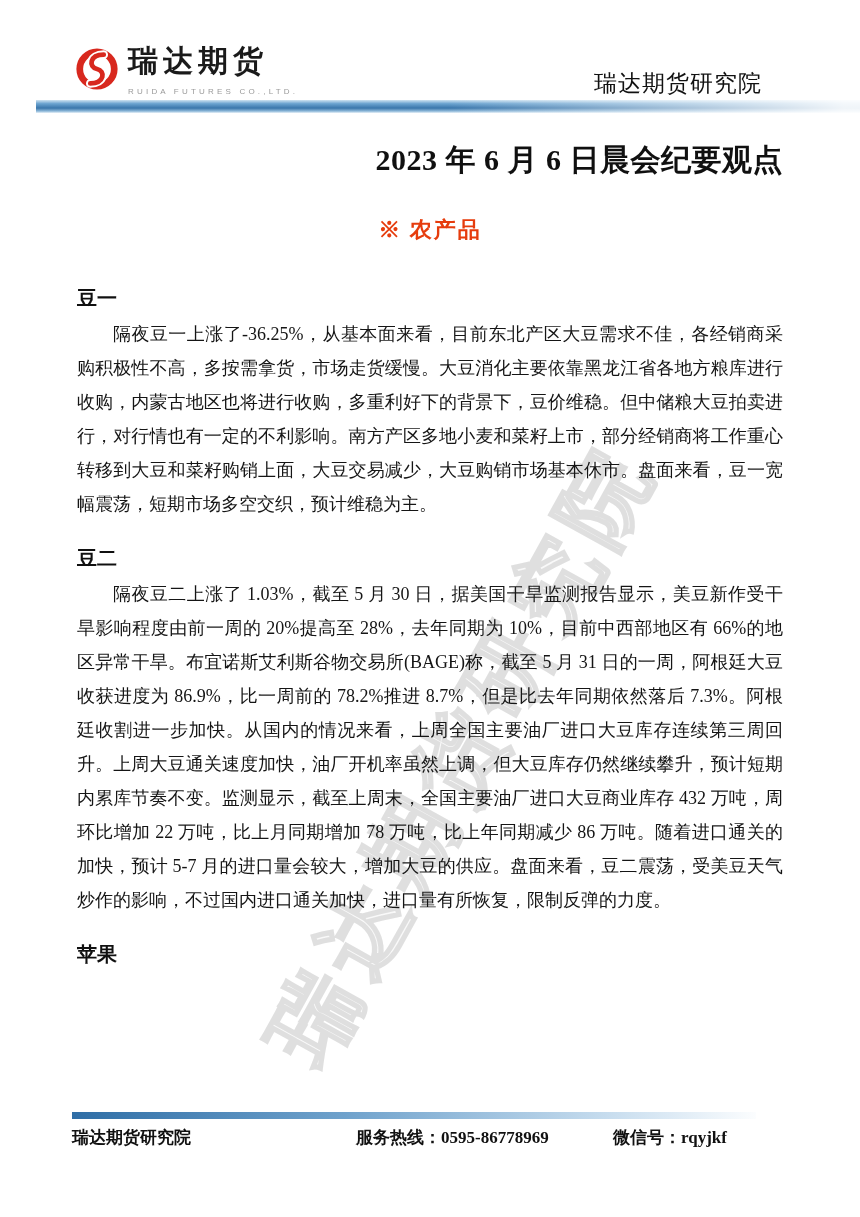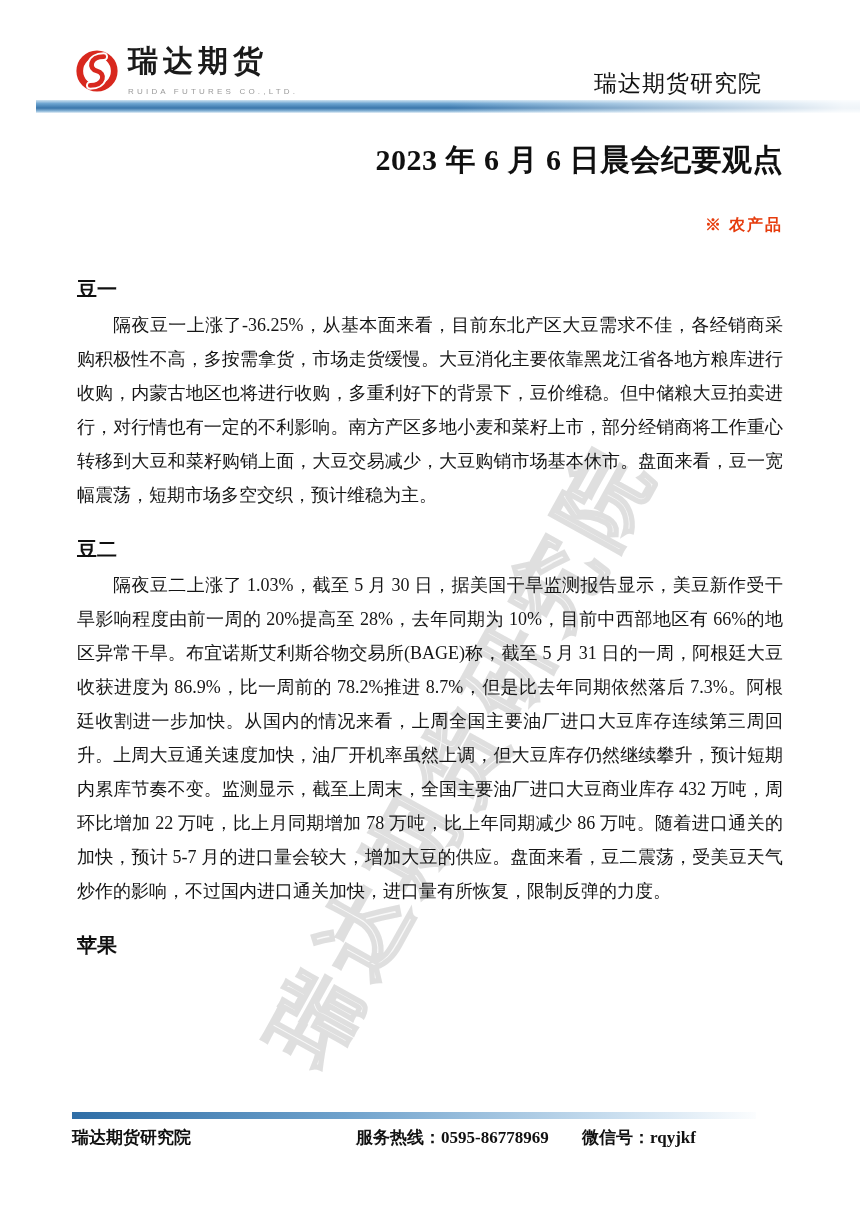--- a/index.html
+++ b/index.html
@@ -6,21 +6,21 @@
   .page {
     position:relative;
     width:860px; height:1217px;
     background:#ffffff;
     overflow:hidden;
     font-family:"Liberation Serif","DejaVu Serif",serif;
     color:#151515;
   }
 
   
-  .logo { position:absolute; left:74px; top:46px; display:flex; align-items:center; }
+  .logo { position:absolute; left:74px; top:46px; display:flex; align-items:flex-start; }
   .logo-mark { width:46px; height:46px; flex:0 0 auto; }
   .logo-text { margin-left:8px; }
   .logo-cn {
     font-family:"Liberation Sans","DejaVu Sans",sans-serif;
     font-size:30px; font-weight:bold; color:#1a1a1a; letter-spacing:5px; line-height:30px;
   }
   .logo-en {
     font-family:Liberation Sans, sans-serif;
     font-size:8px; color:#9a9a9a; letter-spacing:3.2px; margin-top:11px;
   }
@@ -50,22 +50,22 @@
     pointer-events:none;
   }
 
   
   .content { position:absolute; left:77px; width:706px; top:140px; z-index:1; }
   .doc-title {
     margin:0; font-size:30px; font-weight:bold; text-align:right;
     color:#101010; letter-spacing:0.5px;
   }
   .category {
-    margin:34px 0 0; text-align:right;
-    font-size:16px; font-weight:bold; letter-spacing:2px;
+    margin:34px 0 0; text-align:center;
+    font-size:22px; font-weight:bold; letter-spacing:2px;
     color:#e63c0d;
   }
   .sections { margin-top:40px; }
   .section { margin-bottom:24px; }
   .section-heading { margin:0 0 5px; font-size:20px; font-weight:bold; color:#101010; }
   .section-body {
     margin:0; font-size:18px; line-height:34px;
     text-align:justify; text-indent:2em; color:#151515;
   }
 
@@ -73,21 +73,21 @@
   .footer-bar {
     position:absolute; left:72px; top:1112px; width:684px; height:7px;
     background:linear-gradient(to right, #2f6ea6 0%, #6fa2cc 40%, #c6dcee 78%, rgba(246,250,253,0.4) 100%);
   }
   .footer-item {
     position:absolute; top:1126px;
     font-size:17px; font-weight:bold; color:#111; white-space:nowrap;
   }
   .footer-left  { left:72px; }
   .footer-center{ left:356px; }
-  .footer-right { left:582px; }
+  .footer-right { left:613px; }
 </style>
 </head>
 <body>
 
 <div class="page">
 
   <div class="logo">
     <svg class="logo-mark" viewBox="0 0 48 48">
       <circle cx="24" cy="24" r="18" fill="none" stroke="#d8281e" stroke-width="7"></circle>
       <path d="M 31 9 C 16 9 15 22 24 24 C 33 26 32 39 17 39" fill="none" stroke="#ffffff" stroke-width="9" stroke-linecap="round"></path>

